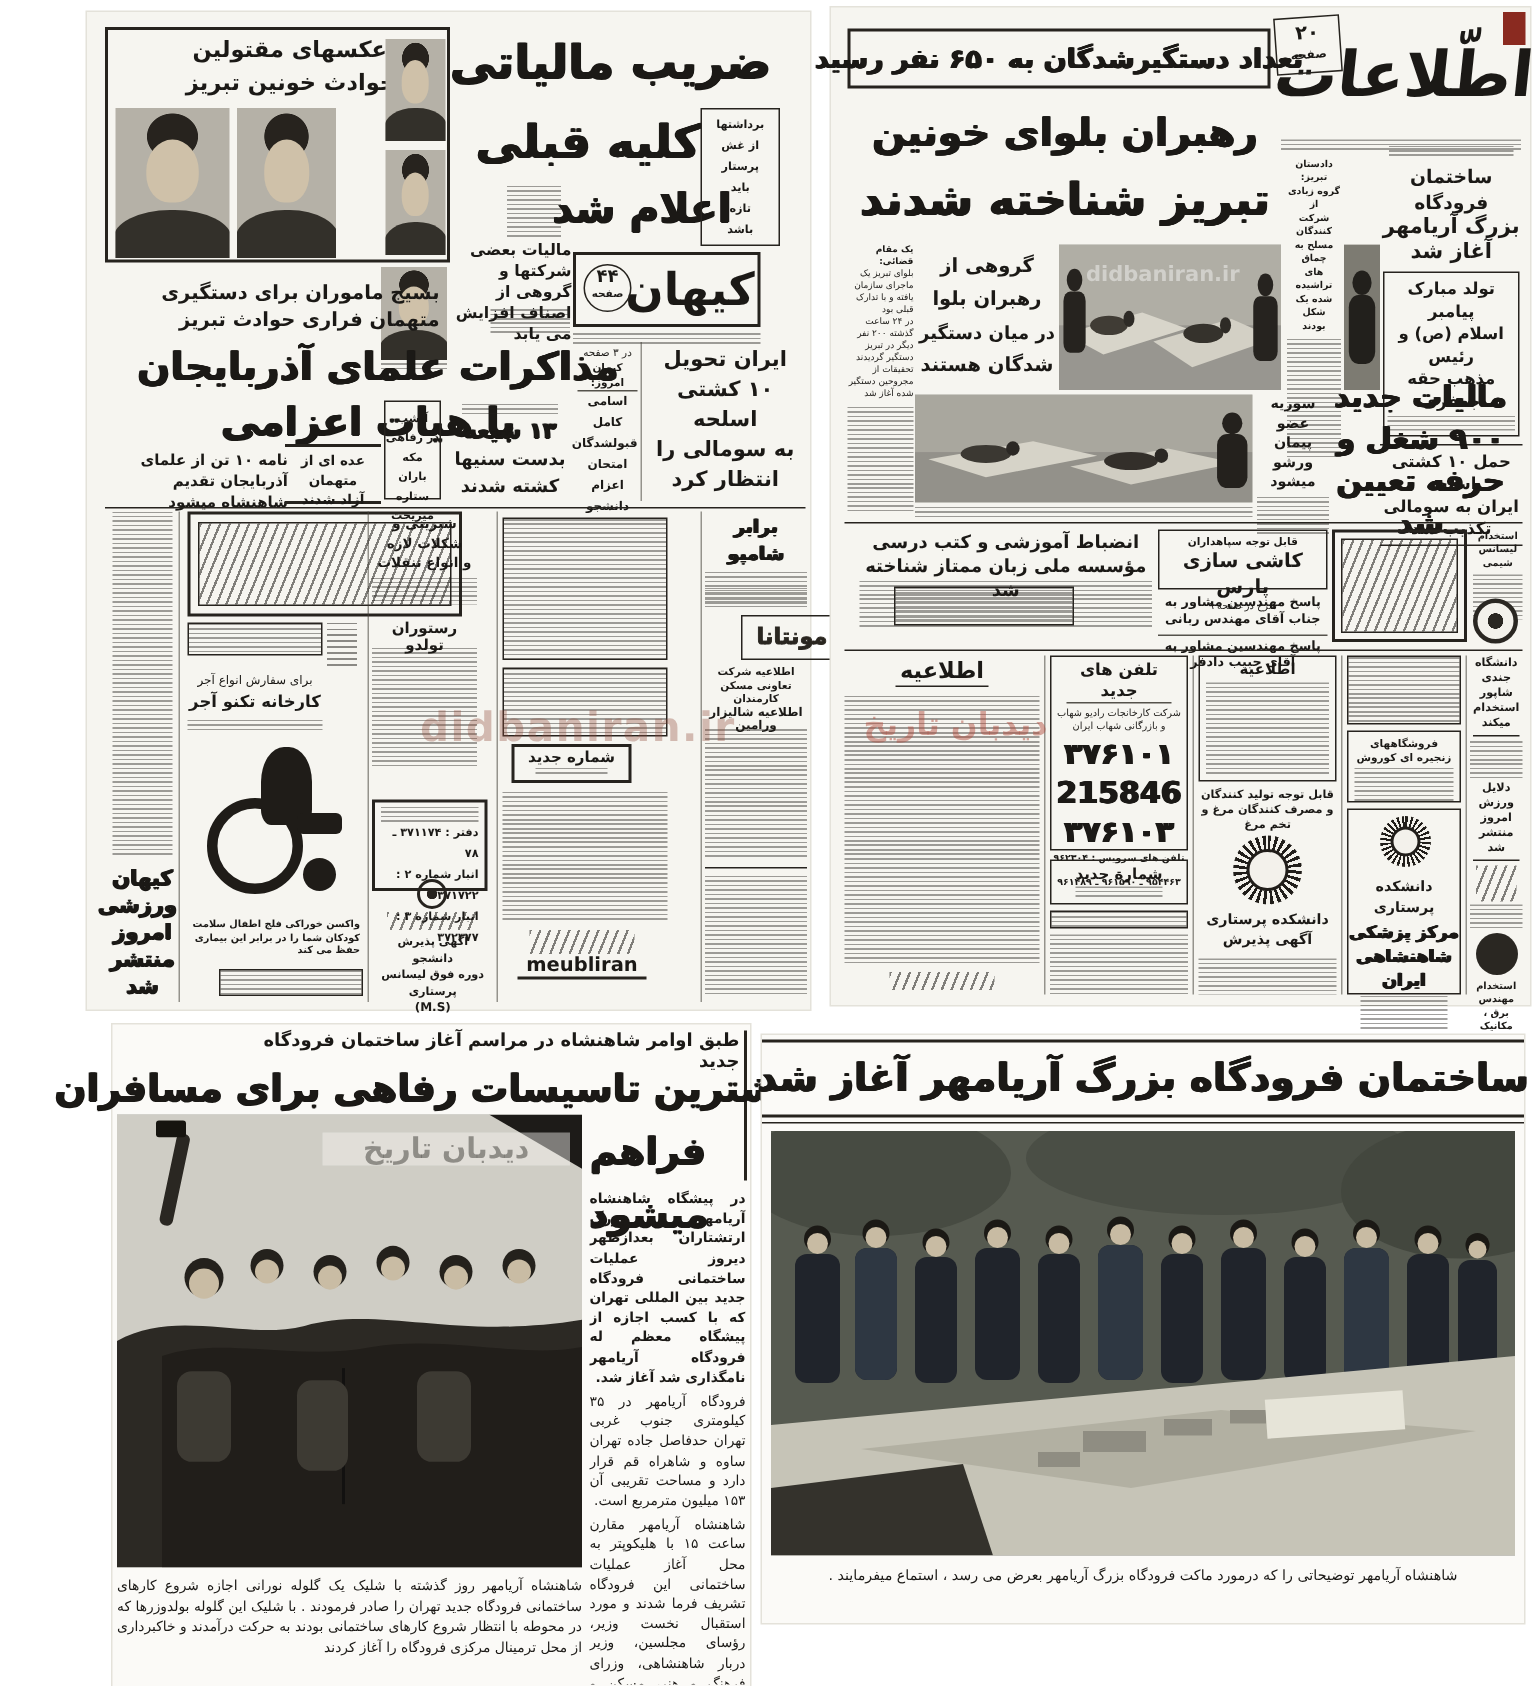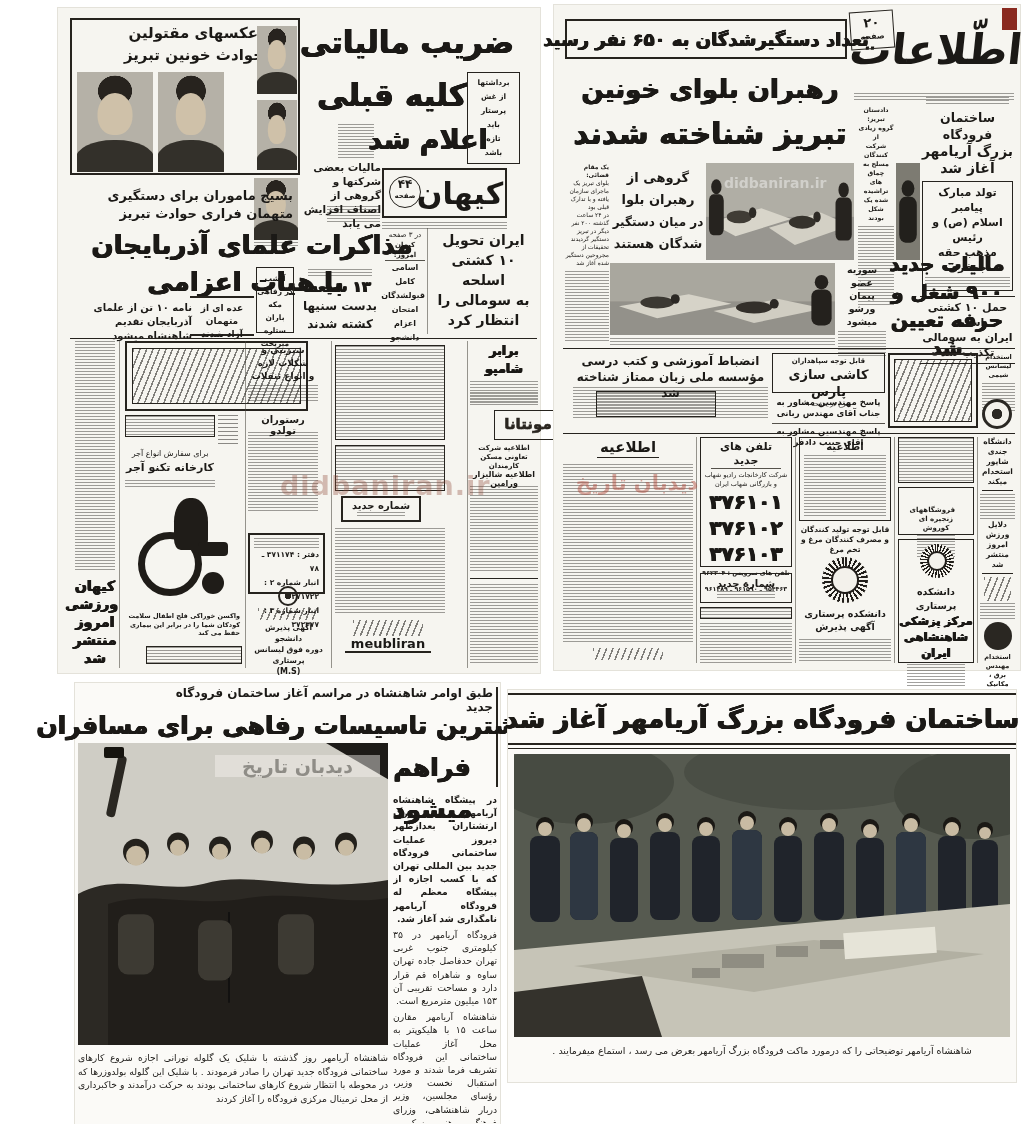--- a/index.html
+++ b/index.html
@@ -371,21 +371,21 @@
     <div class="n3" style="height:180px;margin-top:6px"></div>
     <div class="sq" style="height:12px;margin:4px 30px 0"></div>
   </div>
   <div class="a vl" style="left:142px;top:432px;width:1px;height:226px"></div>
 
   <div class="a bx" style="left:146px;top:432px;width:92px;height:130px;padding-top:2px">
     <div class="b ctr" style="font-size:11px;line-height:14px;border-bottom:1px solid #55524b;margin:0 10px">تلفن های جدید</div>
     <div class="ctr" style="font-size:6.5px;line-height:9px;margin-top:2px">شرکت کارخانجات رادیو شهاب</div>
     <div class="ctr" style="font-size:6.5px;line-height:9px">و بازرگانی شهاب ایران</div>
     <div class="b ctr hv" style="font-size:20px;line-height:26px">۳۷۶۱۰۱</div>
-    <div class="b ctr hv" style="font-size:20px;line-height:26px">۳۷۶۱۰۲</div>
+    <div class="b ctr hv" style="font-size:20px;line-height:26px">215846</div>
     <div class="b ctr hv" style="font-size:20px;line-height:26px">۳۷۶۱۰۳</div>
     <div class="b ctr" style="font-size:6.3px;line-height:8px;margin-top:2px">تلفن های سرویس : ۹۶۲۳۰۴ ـ</div>
     <div class="b ctr" style="font-size:6.3px;line-height:8px">۹۵۴۴۶۳ ـ ۹۶۱۵۹۰ ـ ۹۶۱۴۸۹</div>
   </div>
   <div class="a bx" style="left:146px;top:568px;width:92px;height:30px;padding-top:3px">
     <div class="b ctr" style="font-size:10px;line-height:13px">شماره جدید</div>
     <div class="n3" style="height:7px;margin:1px 16px 0"></div>
   </div>
   <div class="a bx n3" style="left:146px;top:602px;width:92px;height:12px"></div>
   <div class="a n3" style="left:146px;top:618px;width:92px;height:40px"></div>
@@ -398,21 +398,21 @@
   <div class="a b ctr w" style="left:245px;top:520px;width:92px;height:30px;font-size:7.5px;line-height:10px">قابل توجه تولید کنندگان و مصرف کنندگان مرغ و تخم مرغ</div>
   <div class="a sun" style="left:268px;top:552px;width:46px;height:46px"></div>
   <div class="a" style="left:245px;top:602px;width:92px;height:30px">
     <div class="b ctr" style="font-size:9.5px;line-height:13px">دانشکده پرستاری</div>
     <div class="b ctr" style="font-size:9.5px;line-height:13px">آگهی پذیرش</div>
   </div>
   <div class="a n3" style="left:245px;top:634px;width:92px;height:24px"></div>
   <div class="a vl" style="left:340px;top:432px;width:1px;height:226px"></div>
 
   <div class="a bx n3" style="left:344px;top:432px;width:76px;height:46px"></div>
-  <div class="a bx" style="left:344px;top:482px;width:76px;height:48px;padding:18px">
+  <div class="a bx" style="left:344px;top:482px;width:76px;height:48px;padding:4px">
     <div class="b ctr w" style="font-size:7px;line-height:9px">فروشگاههای زنجیره ای کوروش</div>
     <div class="n3" style="height:24px;margin-top:2px"></div>
   </div>
   <div class="a bx" style="left:344px;top:534px;width:76px;height:124px;padding-top:3px">
     <div class="sun a" style="left:21px;top:4px;width:34px;height:34px"></div>
     <div style="margin-top:42px">
       <div class="b ctr" style="font-size:9.5px;line-height:14px">دانشکده پرستاری</div>
       <div class="b ctr hv" style="font-size:11.5px;line-height:16px">مرکز پزشکی</div>
       <div class="b ctr hv" style="font-size:11.5px;line-height:16px">شاهنشاهی ایران</div>
       <div class="n3" style="height:22px;margin:3px 8px 0"></div>

